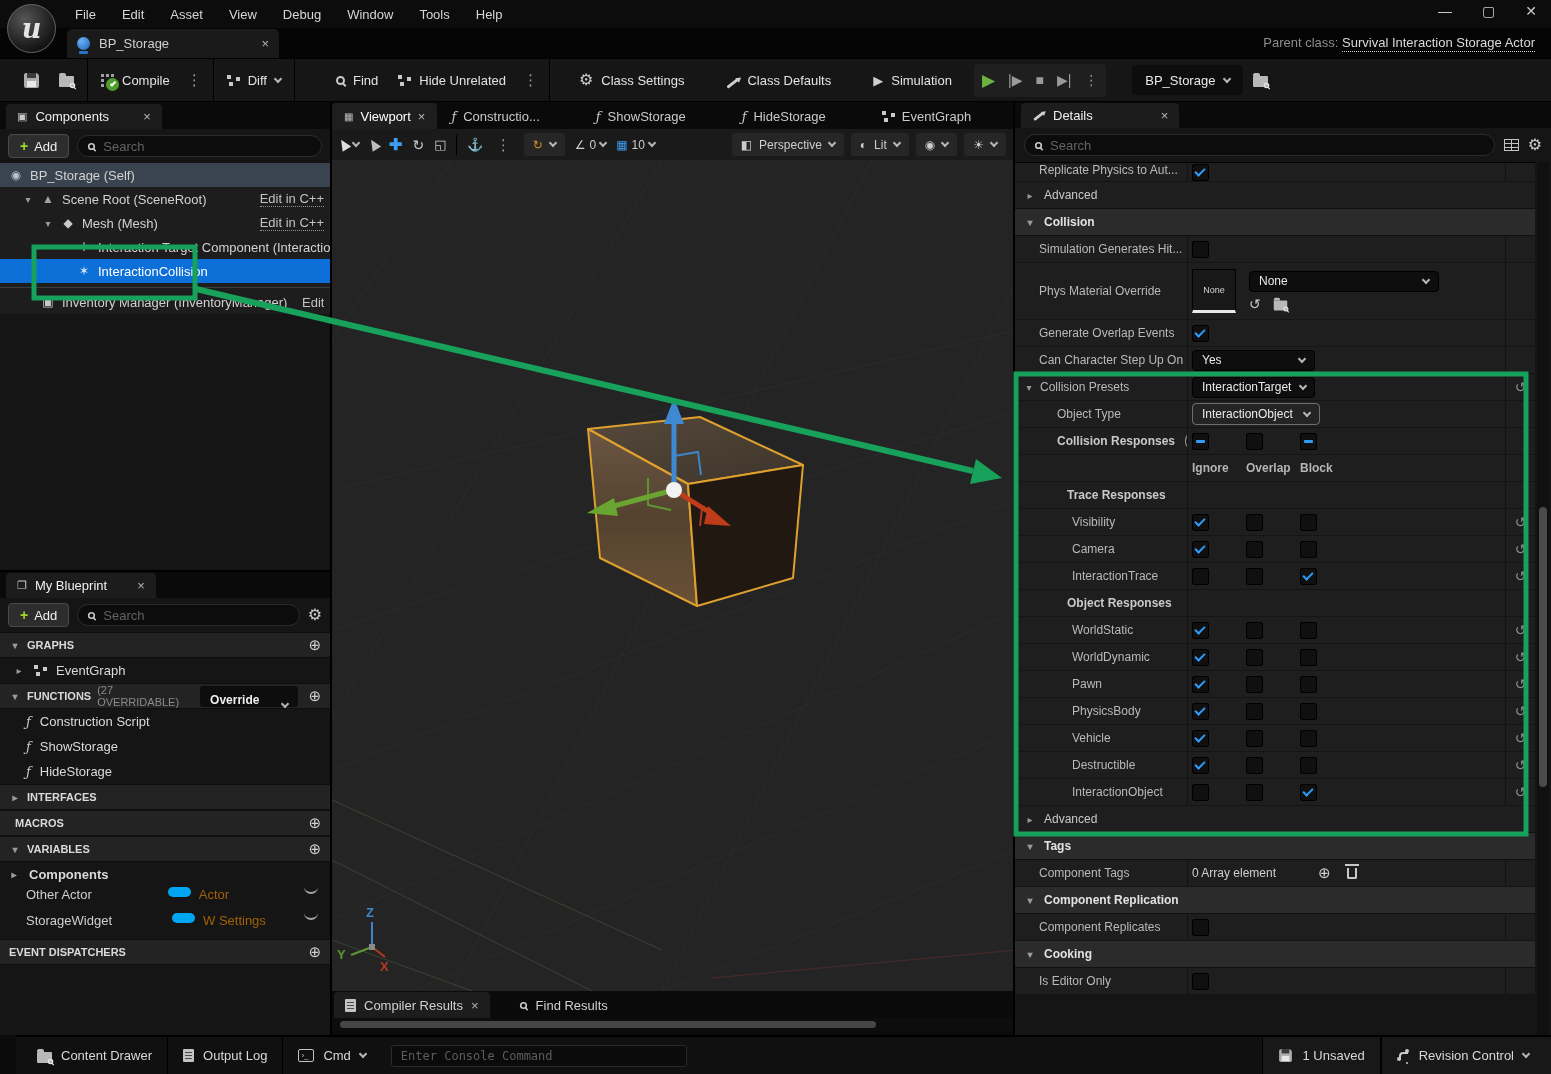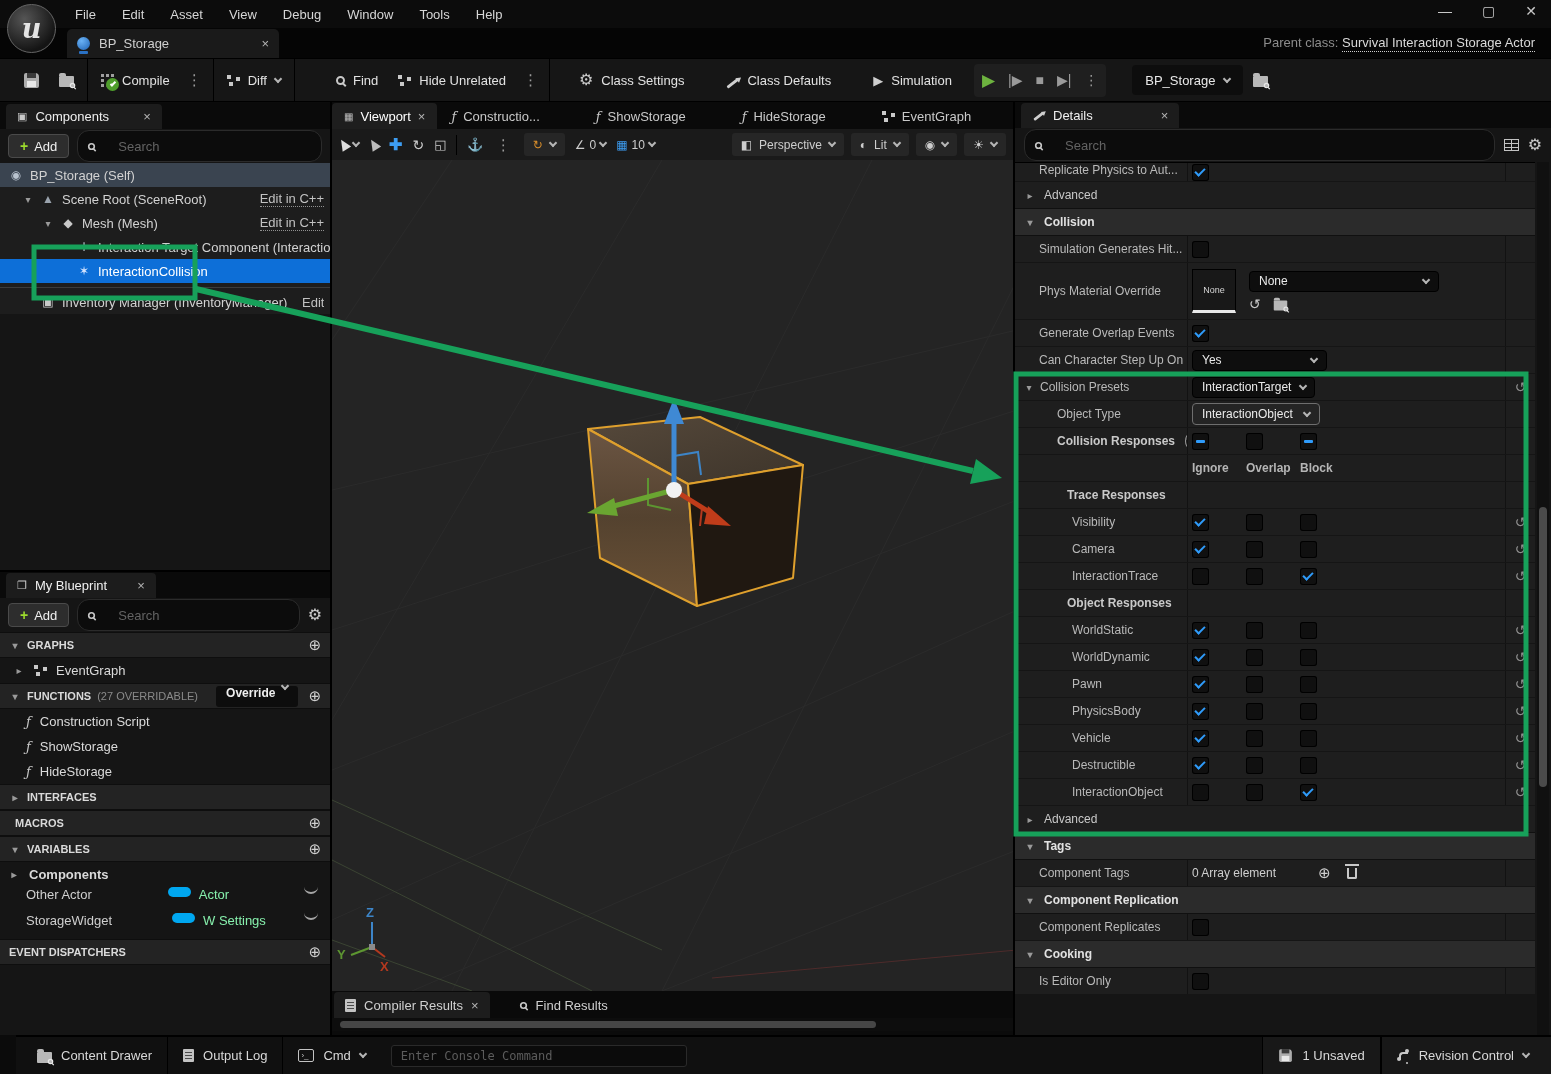--- a/index.html
+++ b/index.html
@@ -49,21 +49,21 @@
 .pg-play{color:#6db33f;font-size:17px}
 .pg-gray{color:#9a9a9a;font-size:14px}
 .target-btn{background:#0d0d0d;border-radius:4px;height:30px;display:flex;align-items:center;gap:9px;padding:0 13px;margin-left:26px;color:#e8e8e8}
 
 
 .panel-tabs{height:26px;background:#0a0a0a;display:flex;align-items:flex-end}
 .panel-tab{height:25px;background:#1c1c1c;border-radius:4px 4px 0 0;display:flex;align-items:center;gap:8px;padding:0 11px;font-size:13px;color:#efefef;margin-left:8px}
 .ctoolbar{display:flex;align-items:center;gap:8px;padding:0 8px;height:34px;background:#151515}
 .add-btn{display:flex;align-items:center;gap:6px;background:#2d2d2d;border:1px solid #4a4a4a;border-radius:4px;height:24px;padding:0 11px;color:#efefef}
 .plus{color:#9ddb2d;font-weight:bold;font-size:14px}
-.search-box{flex:1;display:flex;align-items:center;background:#0c0c0c;border:1px solid #2b2b2b;border-radius:12px;height:32px;padding:0 9px;gap:22px}
+.search-box{flex:1;display:flex;align-items:center;background:#0c0c0c;border:1px solid #2b2b2b;border-radius:12px;height:22px;padding:0 9px;gap:7px}
 .search-box input{background:transparent;border:0;outline:0;color:#ccc;font-size:13px;width:100%;font-family:"Liberation Sans",sans-serif}
 .search-box input::placeholder{color:#636363}
 .gear{color:#c9c9c9;font-size:16px;line-height:1}
 
 
 .comp-panel{position:absolute;left:0;top:103px;width:330px;height:467px;background:#151515}
 .tree{background:#1d1d1d}
 .trow{height:24px;display:flex;align-items:center;gap:6px;font-size:13px;color:#d2d2d2;padding-right:6px;background:#1d1d1d;overflow:hidden;white-space:nowrap}
 .trow.sel-muted{background:#3a4450}
 .trow.sel-blue{background:#0d6fd8;color:#fff}
@@ -74,24 +74,24 @@
 .clip-link span{color:#c2c2c2;border-bottom:1px dotted #919191;white-space:nowrap}
 .tree-divider{height:7px;background:#151515;border-top:4px solid #1d1d1d;border-bottom:2px solid #1d1d1d;position:relative}
 .tree-divider::after{content:"";position:absolute;left:0;right:0;top:0;height:1px;background:#3c3c3c}
 
 .mybp-panel{position:absolute;left:0;top:570px;width:330px;bottom:39px;background:#151515;border-top:2px solid #000}
 .sec-head{height:26px;background:#232323;display:flex;align-items:center;gap:6px;padding:0 9px;font-size:11px;font-weight:bold;color:#dadada;border-top:1px solid #0e0e0e;border-bottom:1px solid #0e0e0e}
 .plus-circ{margin-left:auto;color:#cfcfcf;font-size:15px;font-weight:normal}
 .sec-sub{color:#8a8a8a;font-weight:normal}
 .item-row{height:25px;display:flex;align-items:center;gap:9px;padding-left:13px;color:#dadada}
 .ficon{color:#c8c8c8;font-family:"DejaVu Serif",serif;font-style:italic}
-.override-btn{margin-left:8px;background:#0d0d0d;border-radius:3px;height:21px;display:flex;align-items:flex-start;gap:7px;padding:0 10px;font-size:12px;font-weight:bold;color:#efefef}
+.override-btn{margin-left:8px;background:#0d0d0d;border-radius:3px;height:21px;display:flex;align-items:flex-end;gap:23px;padding:0 10px;font-size:12px;font-weight:bold;color:#efefef}
 .var-row{height:26px;display:flex;align-items:flex-start;padding:0 12px 0 26px}
 .pill{width:23px;height:10px;border-radius:5px;background:#00a7f0;flex:none}
-.var-type{color:#86efac;margin-left:8px}
+.var-type{color:#a16207;margin-left:8px}
 .i-eyeclosed{width:14px;height:7px;border-bottom:2px solid #a5a5a5;border-radius:0 0 12px 12px;margin-left:auto}
 
 
 .center{position:absolute;left:330px;top:102px;width:685px;bottom:39px;background:#0b0b0b;border-left:2px solid #000;border-right:2px solid #000}
 .vp-tabs{height:27px;background:#0a0a0a;display:flex;align-items:flex-end;gap:2px}
 .vp-tab{height:26px;display:flex;align-items:center;gap:7px;padding:0 12px;color:#c9c9c9}
 .vp-tab.active{background:#1e1e1e;border-radius:4px 4px 0 0;color:#fff}
 .vp-toolbar{height:31px;background:#1a1a1a;display:flex;align-items:center;padding:0 7px;gap:10px;font-size:12px;color:#cdcdcd}
 .vpt-sep{width:1px;height:20px;background:#000}
 .i-cursor{width:0;height:0;border-left:5px solid transparent;border-right:5px solid transparent;border-bottom:11px solid #ddd;transform:rotate(-32deg)}
@@ -616,21 +616,21 @@
       <div class="val">
           <span class="cb checked"></span>
         </div>
       <div class="rst"></div>
     </div>
     <div class="d-row">
       <div class="lab">
           <span>Can Character Step Up On</span>
         </div>
       <div class="val">
-          <div class="dd-dark" style="width:135px">
+          <div class="dd-dark" style="width:123px">
             <span>Yes</span>
             <span class="chev" style="margin-left:auto"></span>
           </div>
         </div>
       <div class="rst"></div>
     </div>
     <div class="d-row">
       <div class="lab" style="padding-left:8px">
           <span class="caret">▾</span>
           <span>Collision Presets</span>

